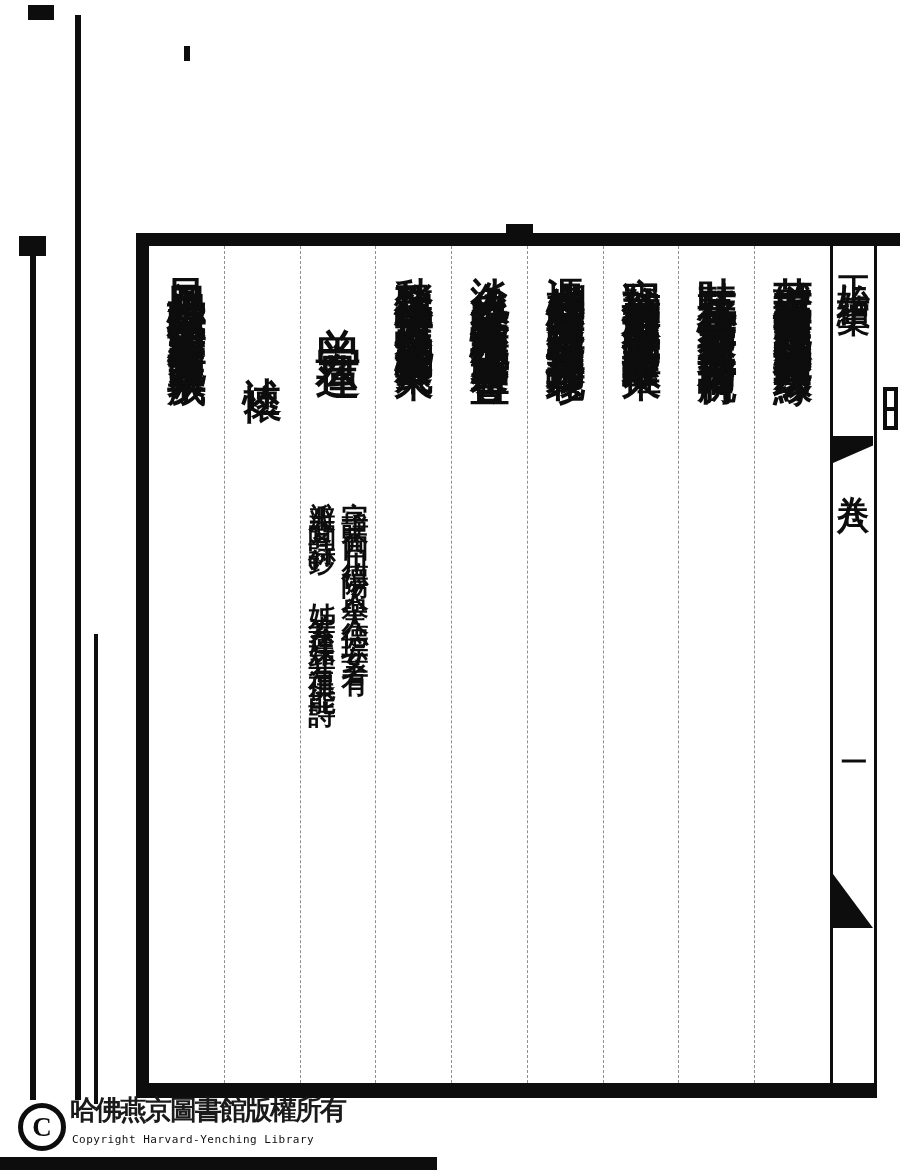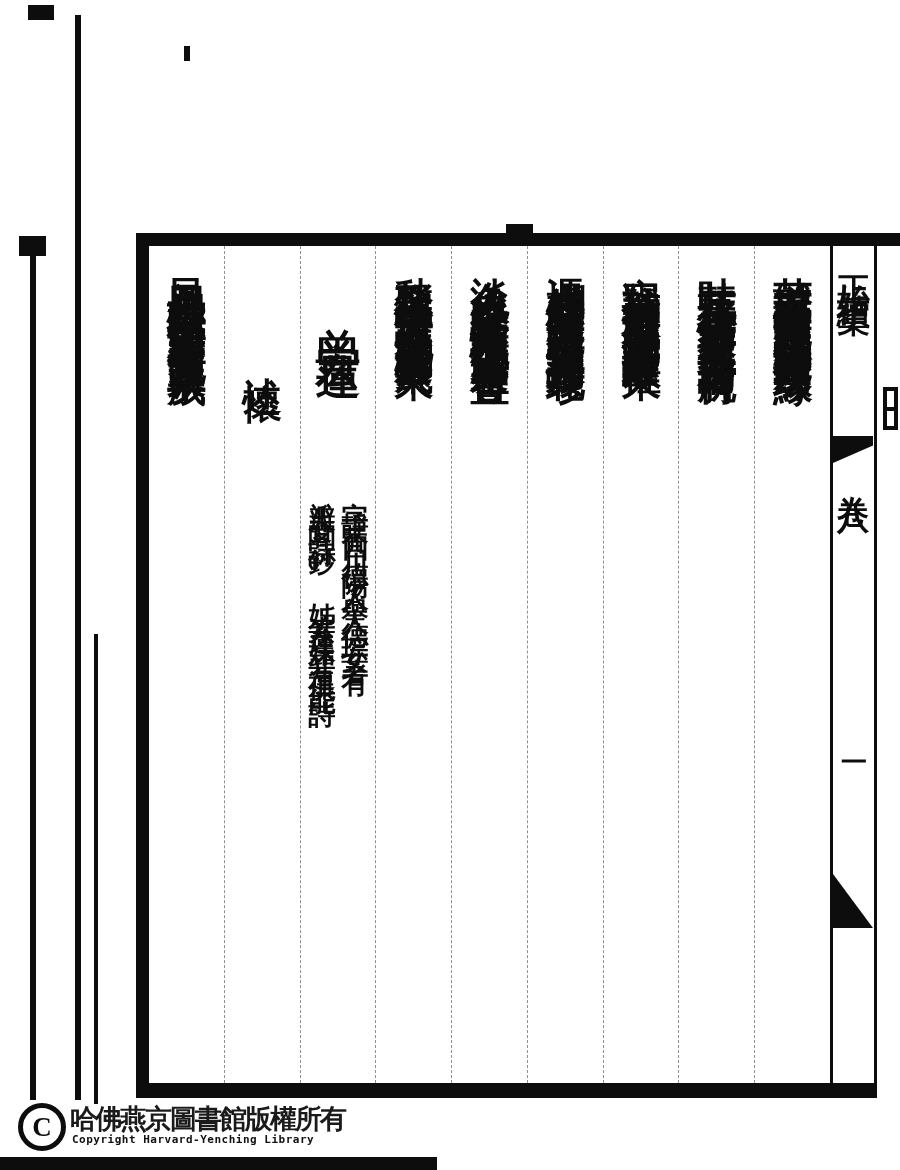--- a/index.html
+++ b/index.html
@@ -67,26 +67,26 @@
     clip-path:polygon(0 0,100% 100%,0 100%);}
 
   
   .stamp-circle{
     position:absolute;left:18px;top:1103px;width:38px;height:38px;border:5px solid #0d0d0d;
     border-radius:50%;display:flex;align-items:center;justify-content:center;
     font-weight:700;font-size:27px;background:#fff;
   }
   .stamp-cn{
     position:absolute;left:70px;top:1092px;width:260px;
-    font-size:27px;font-weight:700;letter-spacing:-2px;color:#1a1a1a;white-space:nowrap;margin-top:9px;
+    font-size:27px;font-weight:700;letter-spacing:-2px;color:#1a1a1a;white-space:nowrap;
   }
   .stamp-en{
     position:absolute;left:72px;top:1133px;
     font-family:"DejaVu Sans Mono","Liberation Mono",monospace;
-    font-size:11px;font-weight:700;letter-spacing:0.5px;color:#111;white-space:nowrap;
+    font-size:11px;font-weight:400;letter-spacing:0.5px;color:#111;white-space:nowrap;
   }
 </style>
 </head>
 <body>
 
 <div id="page">
 
   <div class="ink blob-tl"></div>
   <div class="ink rule-a"></div>
   <div class="ink rule-b-head"></div>

